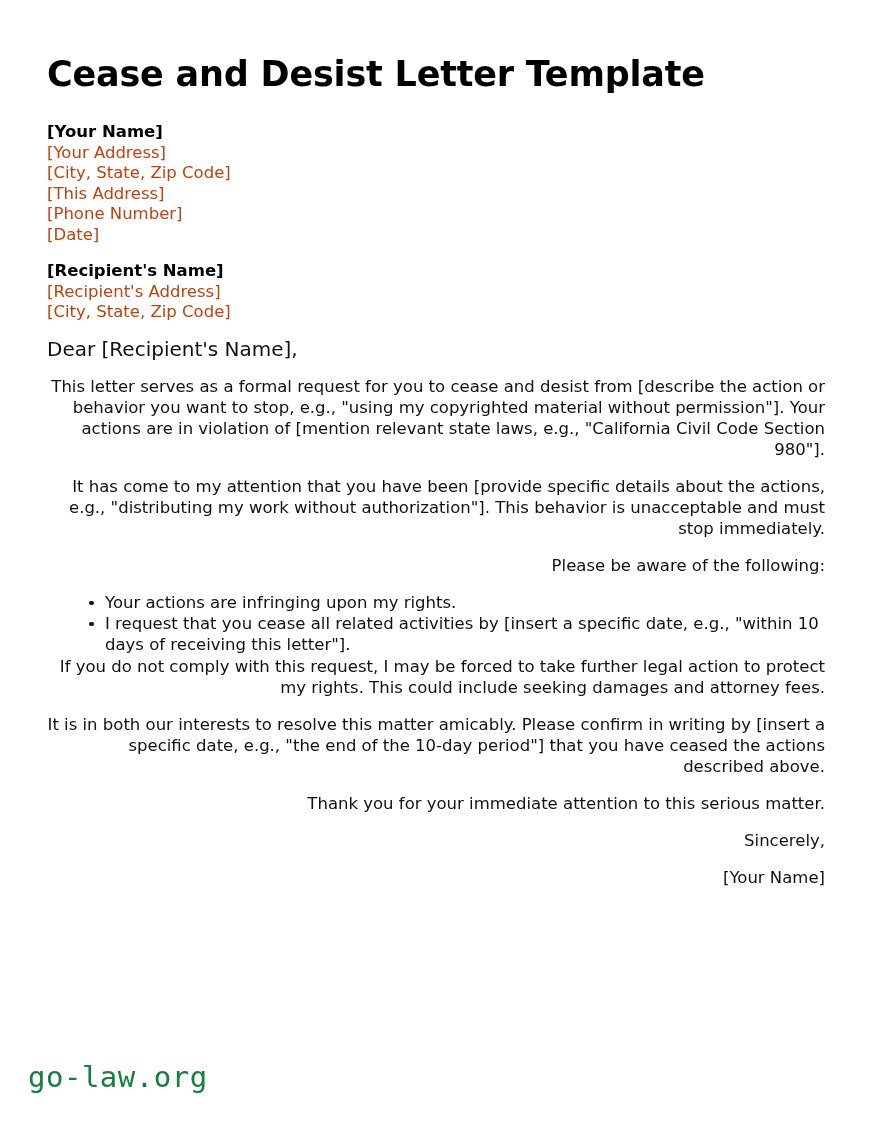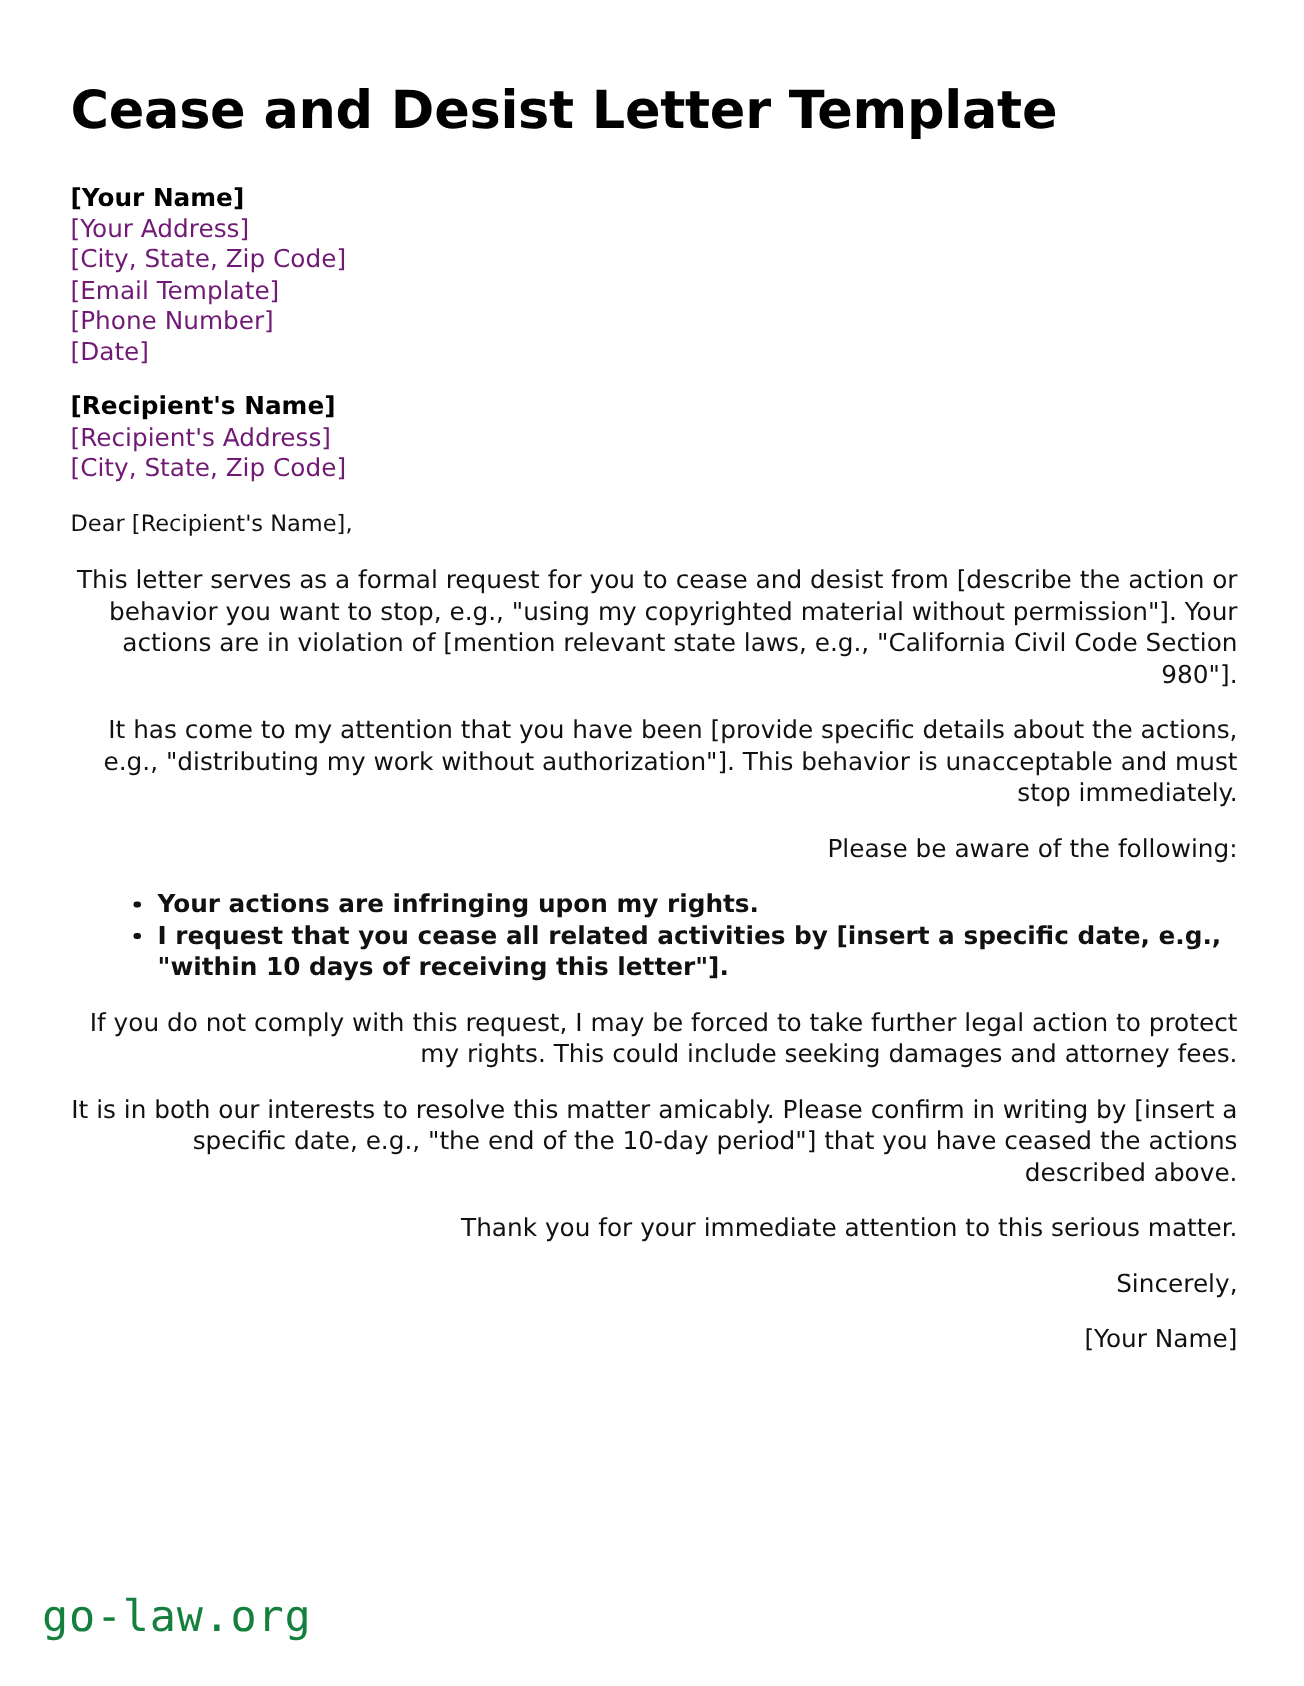--- a/index.html
+++ b/index.html
@@ -42,46 +42,45 @@
     color: #000000;
   }
 
   .block {
     margin: 0 0 16px 0;
   }
 
   .addr-line {
     font-size: 16.5px;
     line-height: 20.5px;
-    color: #701a75;
+    color: #c2410c;
     white-space: nowrap;
   }
   .addr-line.strong {
     font-weight: bold;
     color: #000000;
   }
 
   .salutation {
-    font-size: 15px;
+    font-size: 20px;
     line-height: 21px;
     margin: 0 0 16px 0;
   }
 
   p.para {
     font-size: 16.5px;
     line-height: 21px;
     margin: 0 0 16px 0;
     text-align: right;
   }
 
   ul.bullets {
-    margin: 0 0 16px 0;
+    margin: 0 0 1px 0;
     padding: 0 0 0 42px;
     list-style: none;
-    font-weight: bold;
   }
   ul.bullets li {
     font-size: 16.5px;
     line-height: 21px;
     position: relative;
     padding-left: 16px;
     margin: 0;
   }
   ul.bullets li::before {
     content: "";
@@ -112,21 +111,21 @@
 <div class="page">
 
   <div class="content">
 
     <h1 class="doc-title">Cease and Desist Letter Template</h1>
 
     <div class="block">
       <div class="addr-line strong">[Your Name]</div>
       <div class="addr-line">[Your Address]</div>
       <div class="addr-line">[City, State, Zip Code]</div>
-      <div class="addr-line">[Email Template]</div>
+      <div class="addr-line">[This Address]</div>
       <div class="addr-line">[Phone Number]</div>
       <div class="addr-line">[Date]</div>
     </div>
 
     <div class="block">
       <div class="addr-line strong">[Recipient's Name]</div>
       <div class="addr-line">[Recipient's Address]</div>
       <div class="addr-line">[City, State, Zip Code]</div>
     </div>
 

